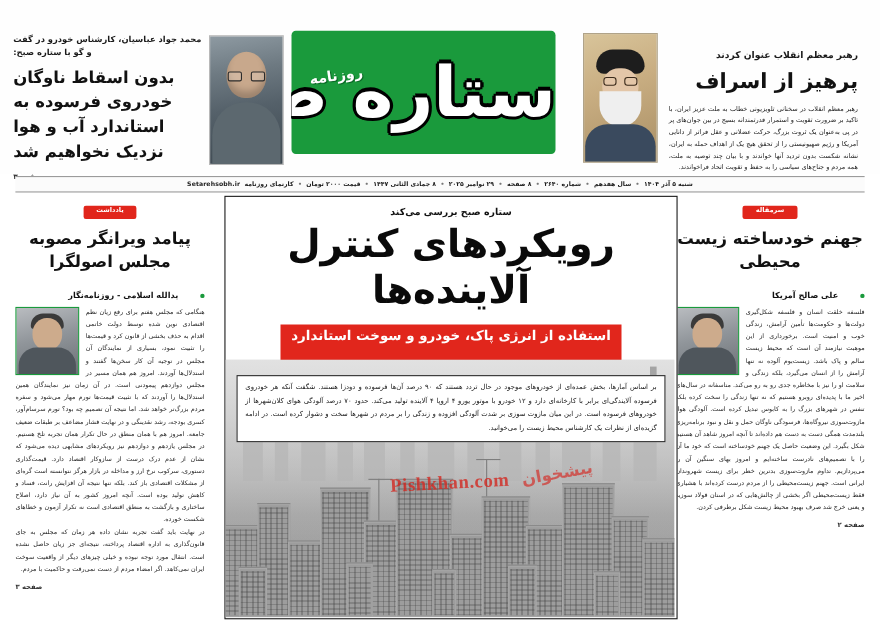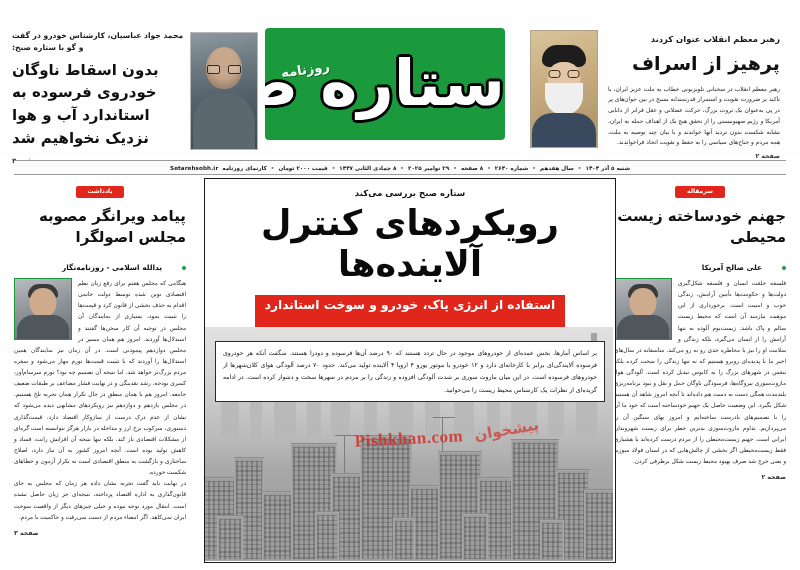--- a/index.html
+++ b/index.html
@@ -211,21 +211,21 @@
     position: absolute;
     top: 0; width: 12px; height: 8px;
     border: 1.2px solid #3a2a1a;
     border-radius: 3px;
   }
   .tr-spec span:first-child { left: 0; }
   .tr-spec span:last-child { right: 0; }
 
   .tr-text {
     position: absolute;
-    top: 4px; right: 0;
+    top: 15px; right: 0;
     width: 172px;
     text-align: right;
   }
   .tr-over {
     font-size: 8.4px;
     font-weight: 700;
     color: #1a1a1a;
     margin-bottom: 7px;
   }
   .tr-head {
@@ -312,20 +312,21 @@
     border-radius: 2px;
     line-height: 1.1;
   }
   .badge-wrap { text-align: center; margin-bottom: 8px; }
 
   .side-head {
     font-size: 15px;
     font-weight: 700;
     color: #111;
     line-height: 1.45;
+    text-align: center;
     margin-bottom: 14px;
   }
   .byline {
     display: flex;
     align-items: center;
     gap: 20px;
     font-size: 7.4px;
     font-weight: 700;
     color: #111;
     margin-bottom: 6px;

